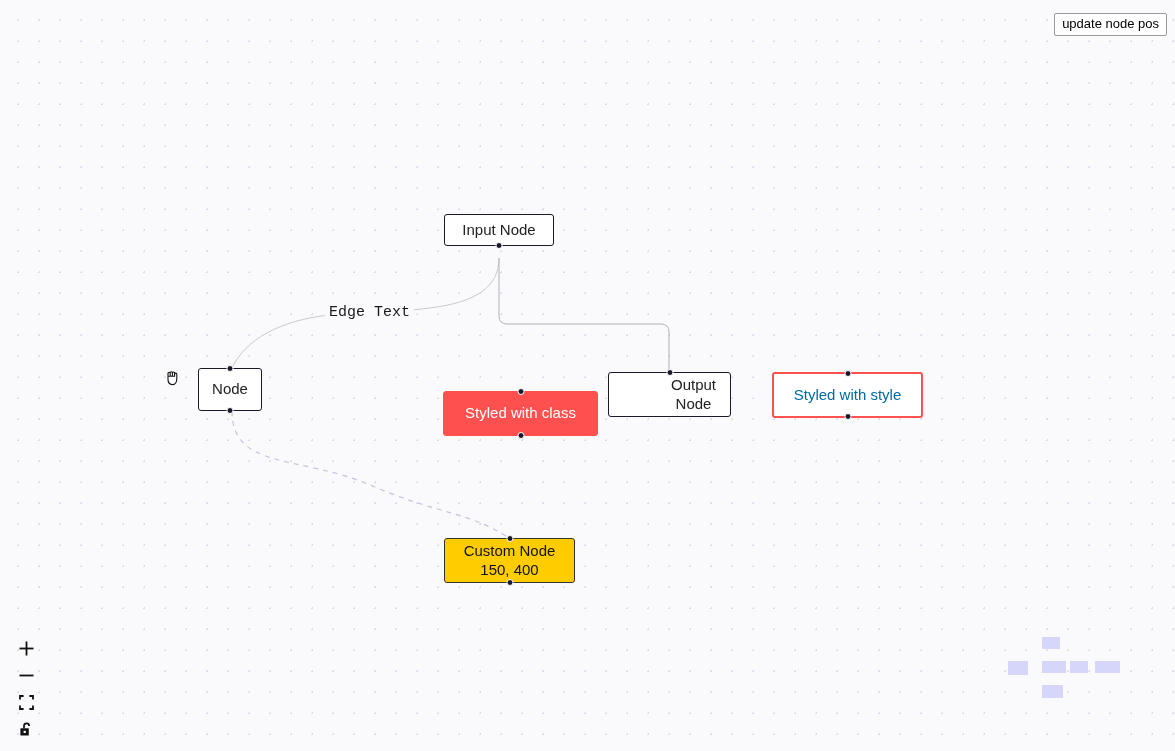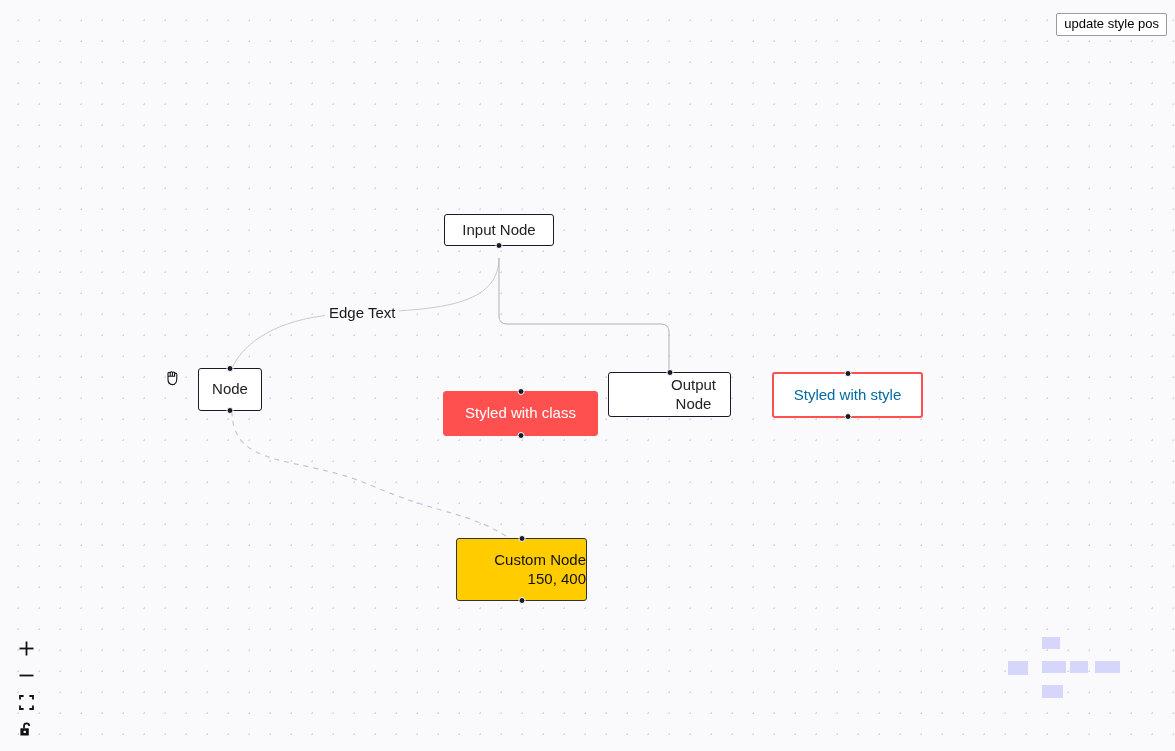--- a/index.html
+++ b/index.html
@@ -49,21 +49,21 @@
   }
 
   .edge-label {
     position: absolute;
     z-index: 2;
     font-size: 15px;
     color: #1a1a1a;
     background: #fafafc;
     padding: 1px 4px;
     white-space: nowrap;
-    font-family: Liberation Sans, sans-serif;
+    font-family: Liberation Mono, monospace;
   }
 
   
   .node {
     position: absolute;
     z-index: 3;
     display: flex;
     align-items: center;
     justify-content: center;
     font-size: 15px;
@@ -217,29 +217,29 @@
     <span>Output Node</span>
     <span class="handle top"></span>
   </div>
 
   <div class="node styled-style" id="node-4" style="left: 772px; top: 372px; width: 151px; height: 46px;">
     <span>Styled with style</span>
     <span class="handle top"></span>
     <span class="handle bottom"></span>
   </div>
 
-  <div class="node custom-node" id="node-5" style="left: 456px; top: 538px; width: 131px; height: 63px; align-items: flex-end;">
+  <div class="node custom-node" id="node-5" style="left: 444px; top: 538px; width: 131px; height: 45px;">
     <span class="node-sub">Custom Node</span>
     <span class="node-sub">150, 400</span>
     <span class="handle top"></span>
     <span class="handle bottom"></span>
   </div>
 
   <div id="update-pos-panel">
-    <button id="update-pos-button">update style pos</button>
+    <button id="update-pos-button">update node pos</button>
   </div>
 
   <div id="controls">
     <button class="control-btn">
       <svg width="15" height="15" viewBox="0 0 15 15">
         <rect x="6.6" y="0.5" width="1.8" height="14" fill="#111111"></rect>
         <rect x="0.5" y="6.6" width="14" height="1.8" fill="#111111"></rect>
       </svg>
     </button>
     <button class="control-btn">

